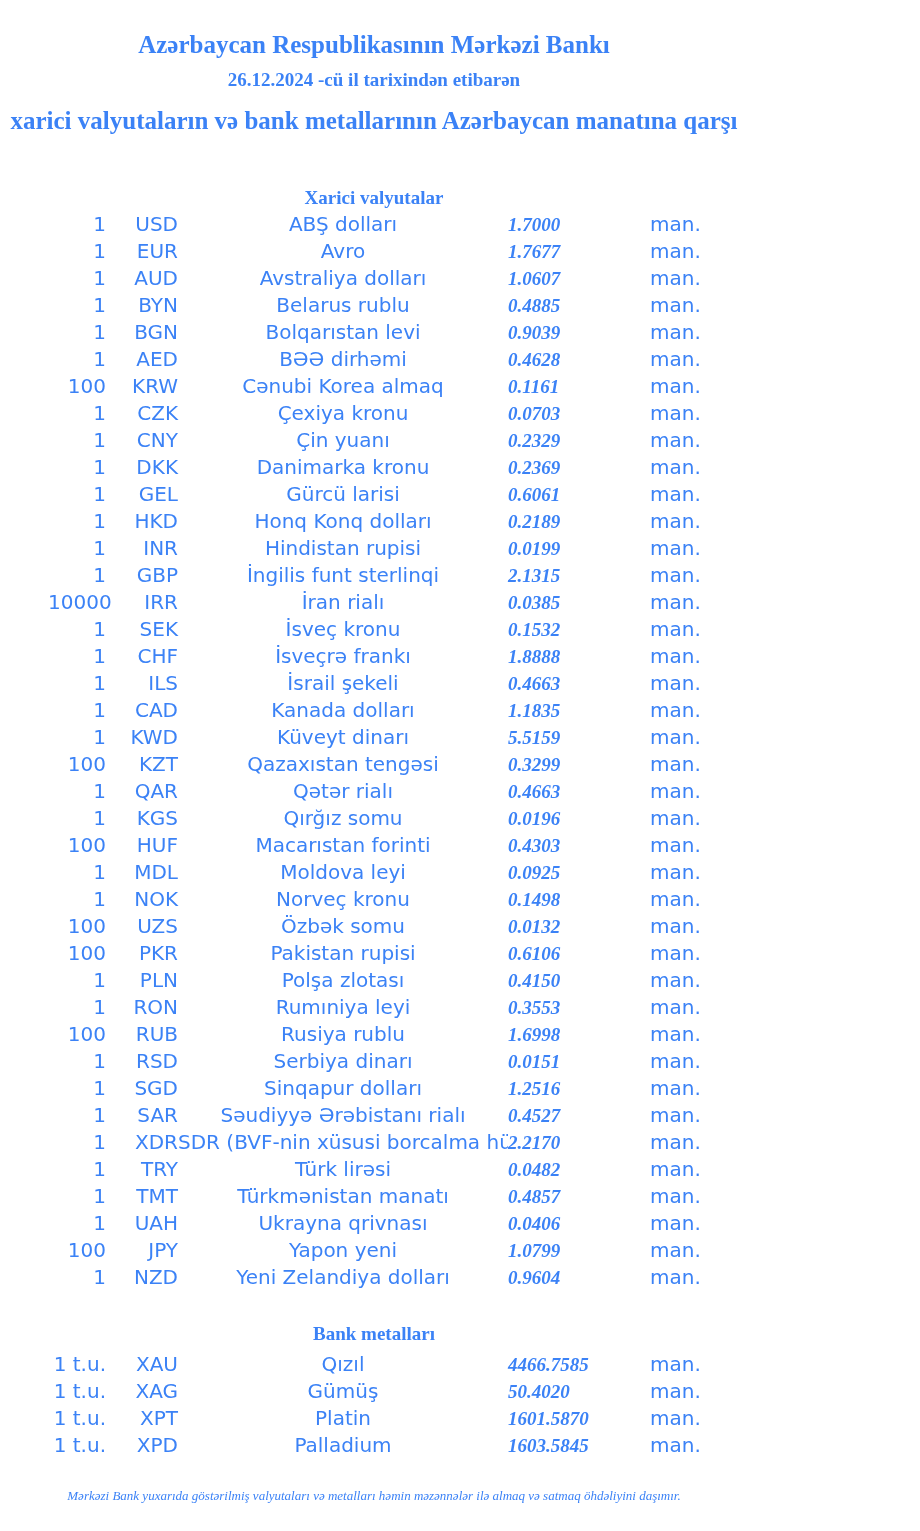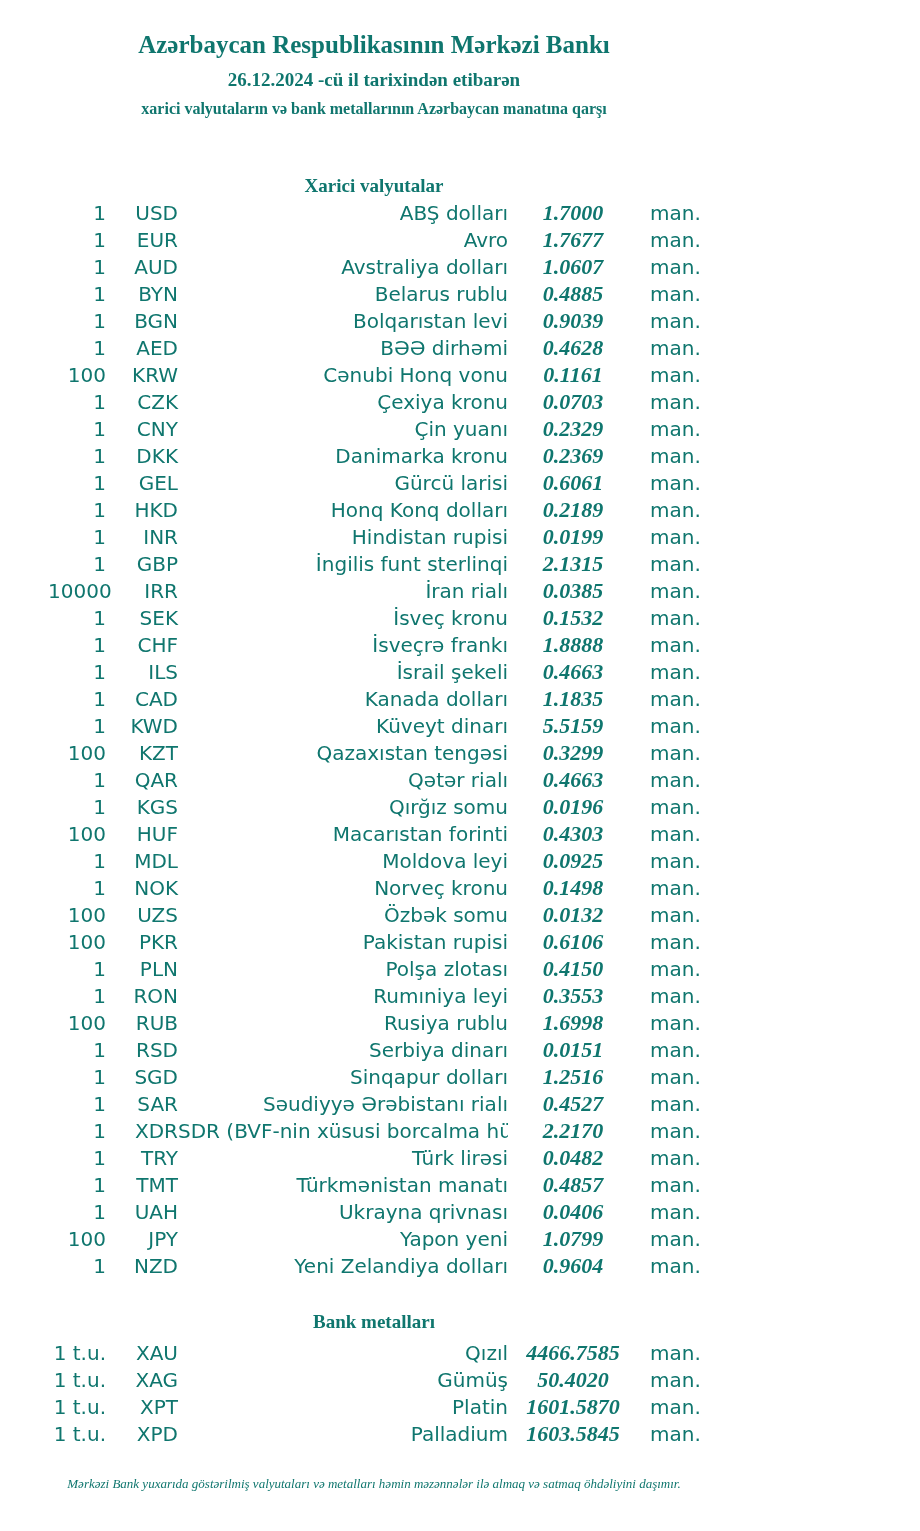--- a/index.html
+++ b/index.html
@@ -1,44 +1,44 @@
 <!DOCTYPE html>
 <html><head>
 <meta charset="utf-8">
 <style>
   html, body { margin: 0; padding: 0; background: #ffffff; }
   .page {
     position: relative;
     width: 748px;
     height: 1531px;
     background: #ffffff;
-    color: #0f766e;
+    color: #3b82f6;
     overflow: hidden;
     font-family: "DejaVu Sans", sans-serif;
   }
   .header { text-align: center; padding-top: 30px; }
   .title {
     font-family: "Liberation Serif", serif;
     font-weight: bold;
     font-size: 25px;
     line-height: 30px;
   }
   .date-line {
     font-family: "Liberation Serif", serif;
     font-weight: bold;
     font-size: 19px;
     line-height: 24px;
     margin-top: 8px;
   }
   .subtitle {
     font-family: "Liberation Serif", serif;
     font-weight: bold;
-    font-size: 16px;
+    font-size: 25px;
     line-height: 26px;
-    margin-top: 4px;
+    margin-top: 16px;
   }
   .section-title {
     text-align: center;
     font-family: "Liberation Serif", serif;
     font-weight: bold;
     font-size: 19px;
     line-height: 24px;
   }
   .section-title.currencies { margin-top: 52px; text-align: center; }
   .section-title.metals { margin-top: 30px; }
@@ -61,33 +61,33 @@
   }
   .cell-code {
     width: 72px;
     flex: none;
     text-align: right;
     font-size: 20px;
     white-space: nowrap;
   }
   .cell-name {
     flex: 1;
-    text-align: right;
+    text-align: center;
     font-size: 20px;
     white-space: nowrap;
     overflow: hidden;
   }
   .cell-rate {
     width: 130px;
     flex: none;
-    text-align: center;
+    text-align: left;
     font-family: "Liberation Serif", serif;
     font-style: italic;
     font-weight: bold;
-    font-size: 22px;
+    font-size: 19px;
     white-space: nowrap;
   }
   .cell-man {
     width: 62px;
     flex: none;
     text-align: center;
     padding-left: 12px;
     box-sizing: border-box;
     font-size: 20px;
     white-space: nowrap;
@@ -154,21 +154,21 @@
       <div class="row">
         <span class="cell-qty">1</span>
         <span class="cell-code">AED</span>
         <span class="cell-name">BƏƏ dirhəmi</span>
         <span class="cell-rate">0.4628</span>
         <span class="cell-man">man.</span>
       </div>
       <div class="row">
         <span class="cell-qty">100</span>
         <span class="cell-code">KRW</span>
-        <span class="cell-name">Cənubi Honq vonu</span>
+        <span class="cell-name">Cənubi Korea almaq</span>
         <span class="cell-rate">0.1161</span>
         <span class="cell-man">man.</span>
       </div>
       <div class="row">
         <span class="cell-qty">1</span>
         <span class="cell-code">CZK</span>
         <span class="cell-name">Çexiya kronu</span>
         <span class="cell-rate">0.0703</span>
         <span class="cell-man">man.</span>
       </div>

